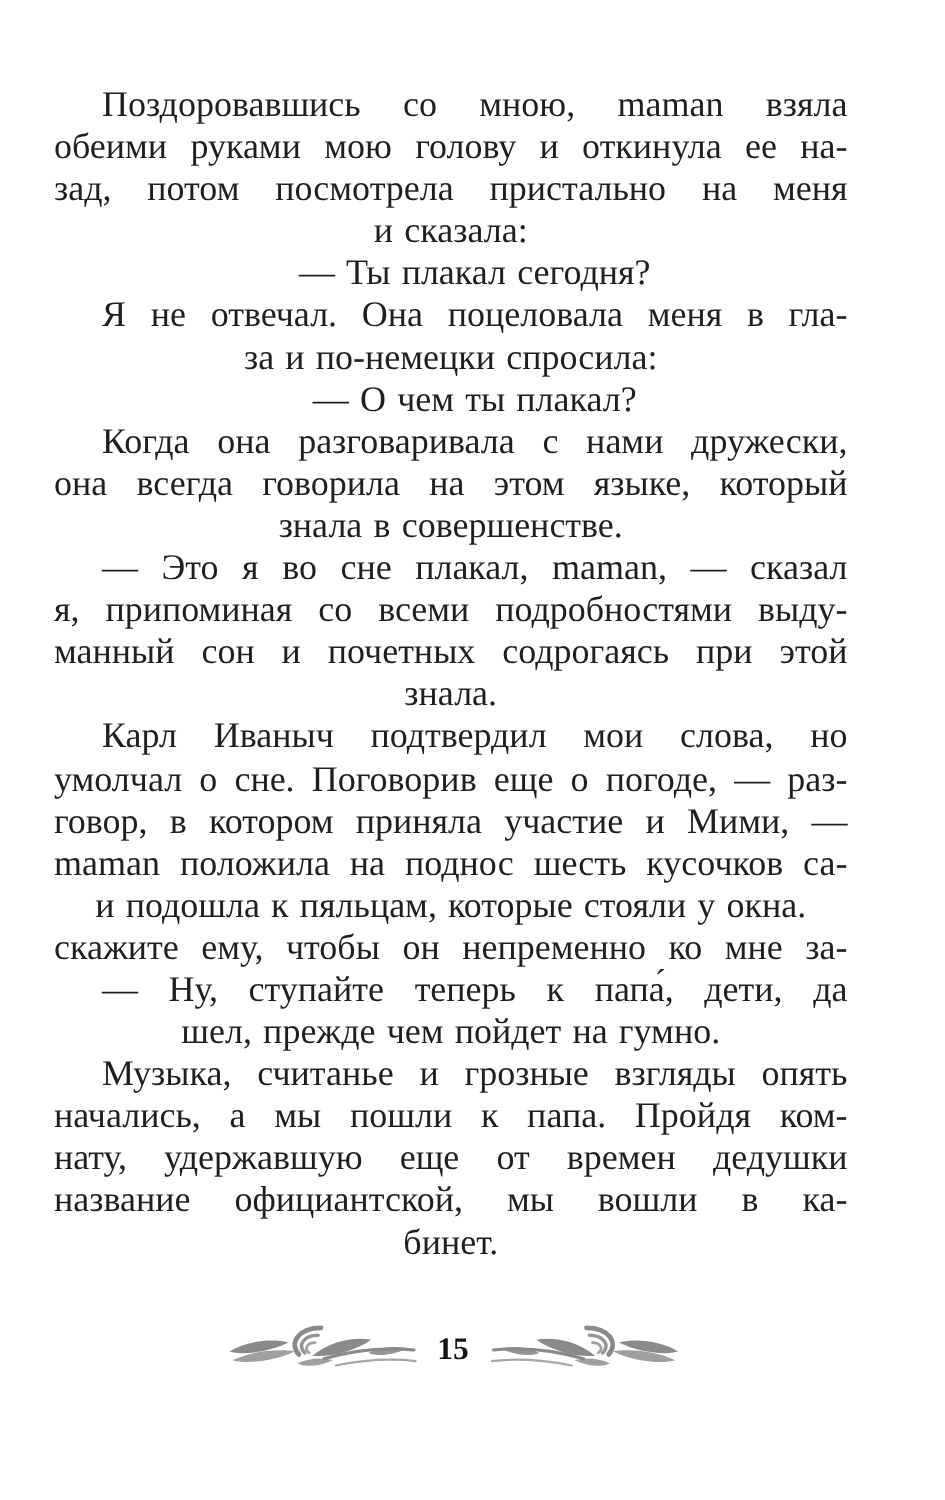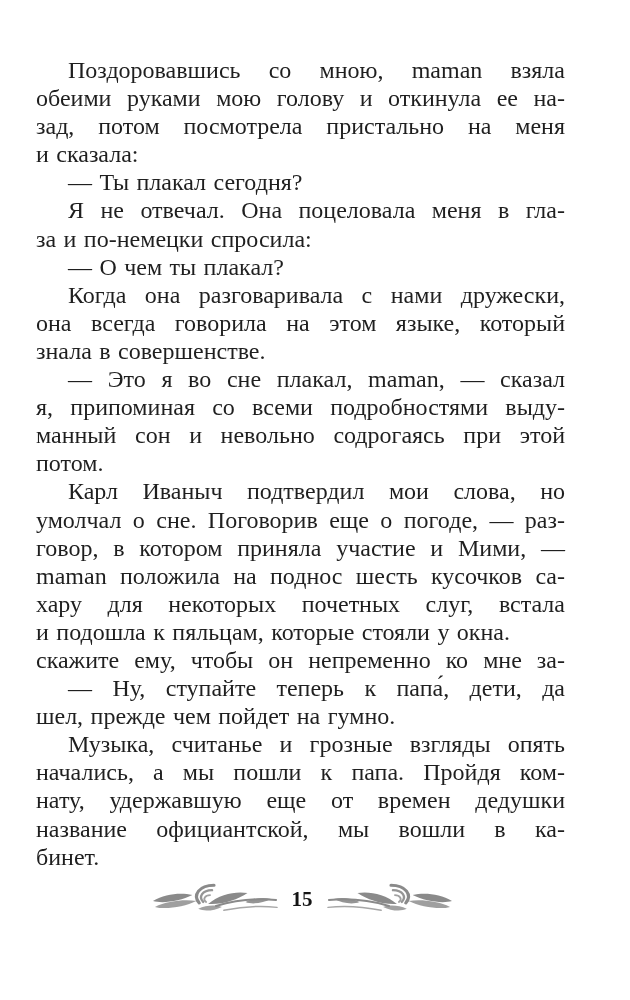--- a/index.html
+++ b/index.html
@@ -23,21 +23,21 @@
   .text-block {
     position: absolute;
     left: 36px;
     top: 56px;
     width: 529px;
     color: var(--text-color);
     font-size: 24px;
     line-height: 28.1px;
   }
   .line {
-    text-align: left;
+    text-align: center;
     word-spacing: 0.06em;
   }
   .line.justify {
     text-align: justify;
     text-align-last: justify;
   }
   .line.indent {
     text-indent: 32px;
   }
   .italic { }
@@ -78,27 +78,26 @@
       <div class="line"><span>и сказала:</span></div>
       <div class="line indent"><span>— Ты плакал сегодня?</span></div>
       <div class="line indent justify"><span>Я не отвечал. Она поцеловала меня в гла-</span></div>
       <div class="line"><span>за и по-немецки спросила:</span></div>
       <div class="line indent"><span>— О чем ты плакал?</span></div>
       <div class="line indent justify"><span>Когда она разговаривала с нами дружески,</span></div>
       <div class="line justify"><span>она всегда говорила на этом языке, который</span></div>
       <div class="line"><span>знала в совершенстве.</span></div>
       <div class="line indent justify"><span>— Это я во сне плакал, maman, — сказал</span></div>
       <div class="line justify"><span>я, припоминая со всеми подробностями выду-</span></div>
-      <div class="line justify"><span>манный сон и невольно содрогаясь при этой</span></div>
-      <div class="line"><span>потом.</span></div>
+      <div class="line justify"><span>манный сон и почетных содрогаясь при этой</span></div>
+      <div class="line"><span>знала.</span></div>
       <div class="line indent justify"><span>Карл Иваныч подтвердил мои слова, но</span></div>
       <div class="line justify"><span>умолчал о сне. Поговорив еще о погоде, — раз-</span></div>
       <div class="line justify"><span>говор, в котором приняла участие и Мими, —</span></div>
       <div class="line justify"><span>maman положила на поднос шесть кусочков са-</span></div>
-      <div class="line justify"><span>хару для некоторых почетных слуг, встала</span></div>
       <div class="line"><span>и подошла к пяльцам, которые стояли у окна.</span></div>
       <div class="line justify"><span>скажите ему, чтобы он непременно ко мне за-</span></div>
       <div class="line indent justify"><span>— Ну, ступайте теперь к папа́, дети, да</span></div>
       <div class="line"><span>шел, прежде чем пойдет на гумно.</span></div>
       <div class="line indent justify"><span>Музыка, считанье и грозные взгляды опять</span></div>
       <div class="line justify"><span>начались, а мы пошли к папа. Пройдя ком-</span></div>
       <div class="line justify"><span>нату, удержавшую еще от времен дедушки</span></div>
       <div class="line justify"><span>название </span><span class="italic">официантской,</span><span> мы вошли в ка-</span></div>
       <div class="line"><span>бинет.</span></div>
     </div>

